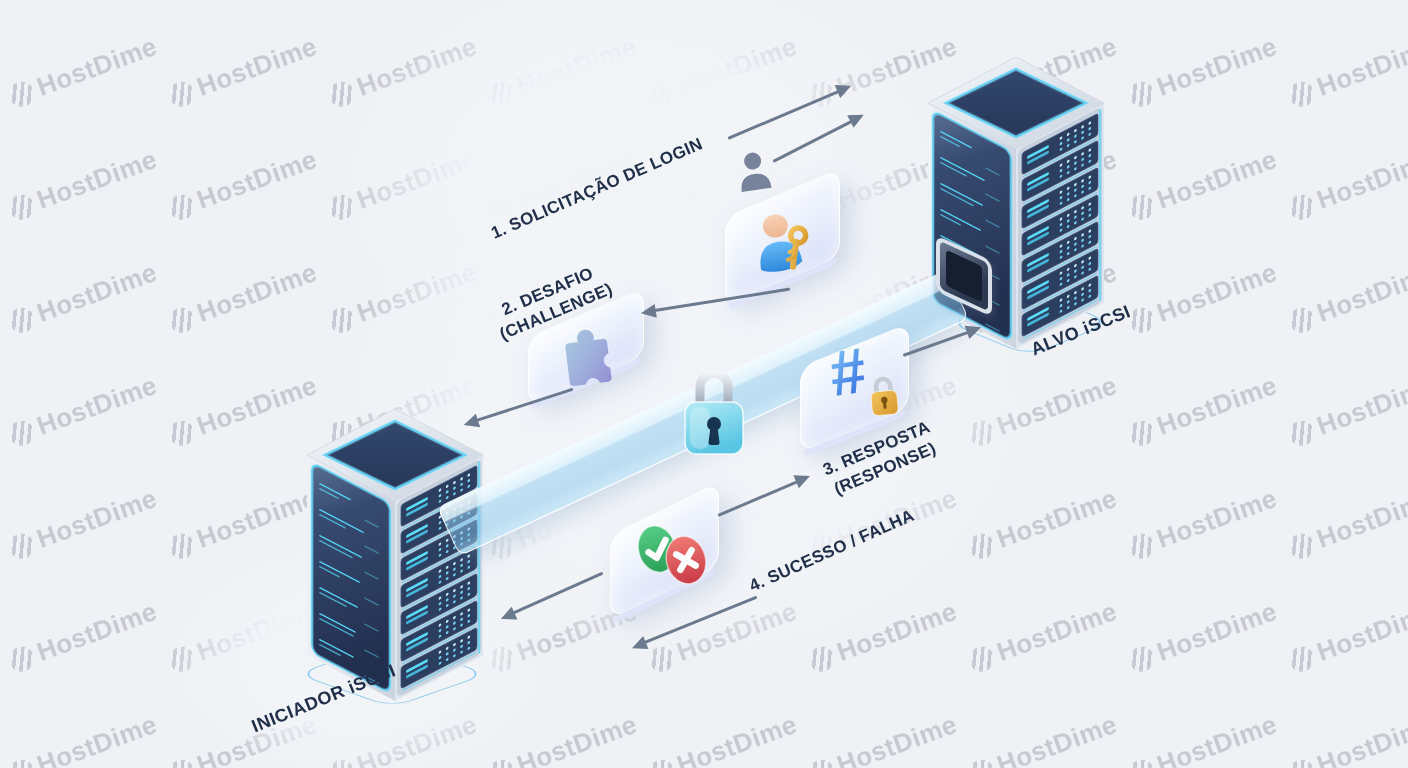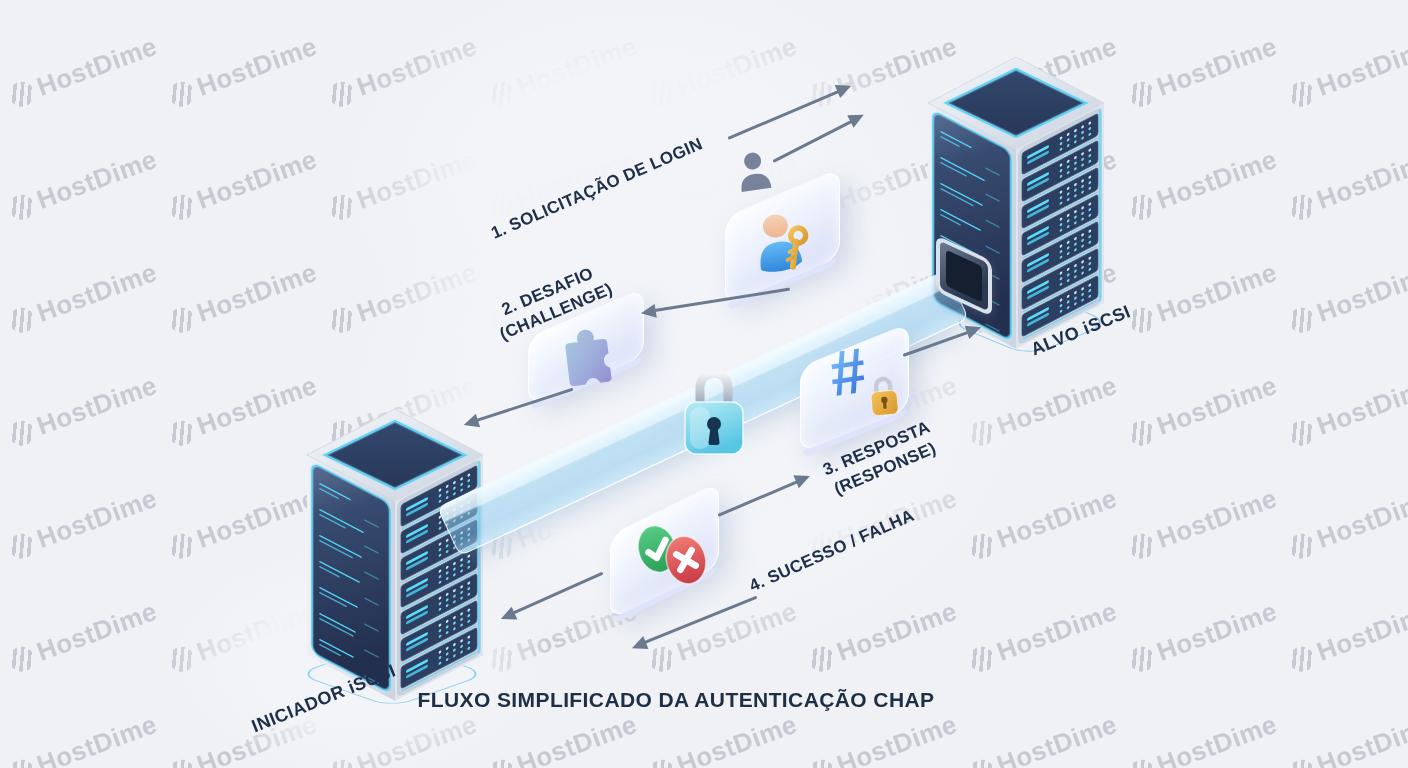--- a/index.html
+++ b/index.html
@@ -833,14 +833,13 @@
   </div>
   <div class="iso-label" style="left:881px;top:459px;--r:-23deg;">
     <div>3. RESPOSTA</div>
     <div>(RESPONSE)</div>
   </div>
   <div class="iso-label" style="left:832px;top:551px;--r:-24deg;">4. SUCESSO / FALHA</div>
 
   <div class="iso-label srv-label" style="left:324px;top:699px;--r:-22deg;">INICIADOR iSCSI</div>
   <div class="iso-label srv-label" style="left:1081px;top:331px;--r:-22deg;">ALVO iSCSI</div>
 
-  <div class="main-title">FLUXO SIMPLIFICADO DA AUTENTICAÇÃO CHAP</div>
 </div>
 
 </body></html>

